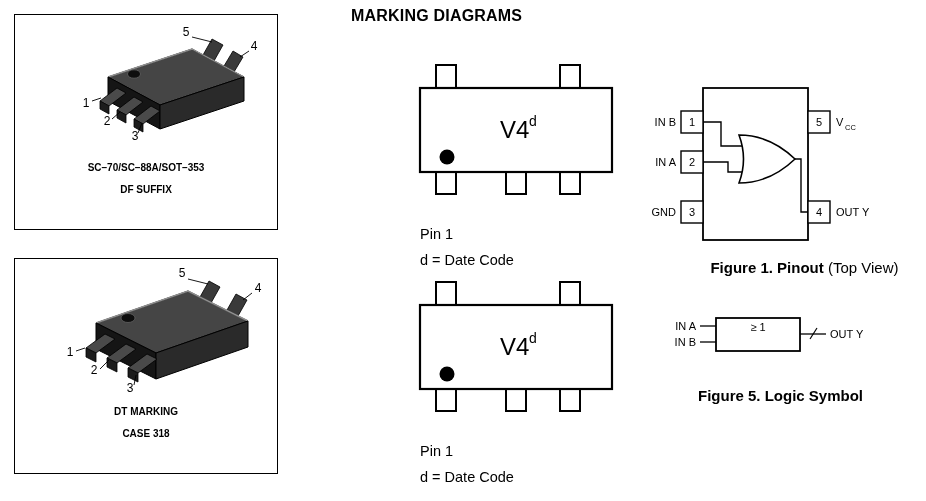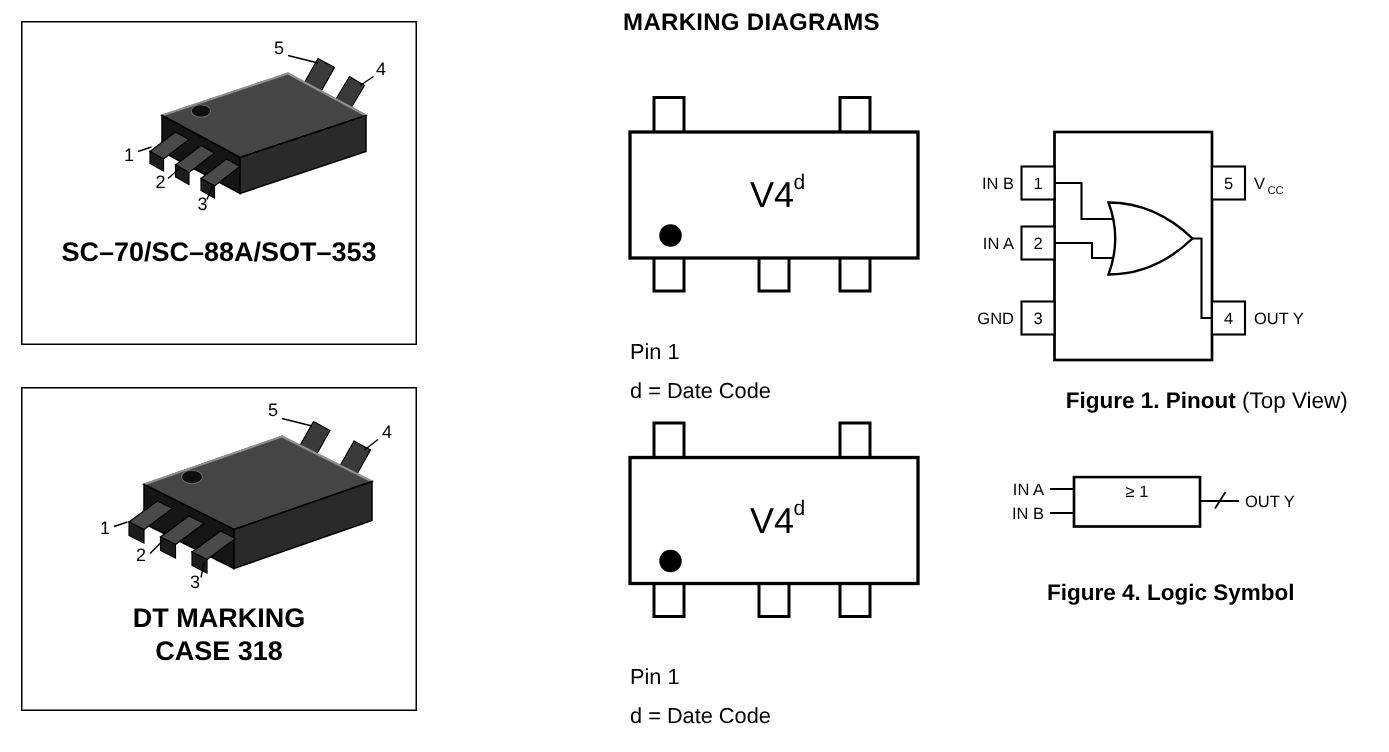--- a/index.html
+++ b/index.html
@@ -3,32 +3,32 @@
 <meta charset="utf-8">
 <style>
   * { margin:0; padding:0; box-sizing:border-box; }
   html,body { background:#ffffff; }
   body {
     width:926px; height:501px; position:relative; overflow:hidden;
     font-family:"Liberation Sans", sans-serif; color:#000;
   }
   .main-title {
     position:absolute; left:351px; top:7px; width:300px;
-    text-align:center; font-weight:bold; font-size:16px; letter-spacing:.2px;
+    font-weight:bold; font-size:16px; letter-spacing:.2px;
   }
   .pkg-box {
     position:absolute; left:14px; width:264px; height:216px;
     border:1.6px solid #000; background:#fff;
   }
   .pkg-box.first  { top:14px; }
   .pkg-box.second { top:258px; }
   .pkg-svg { position:absolute; left:1px; top:2px; }
   .pkg-caption {
     position:absolute; left:0; right:0; top:142px;
-    text-align:center; font-weight:bold; font-size:18px; line-height:22px;
+    text-align:center; font-weight:bold; font-size:10px; line-height:22px;
   }
   .pin-num text { font-size:12px; text-anchor:middle; fill:#000; }
   svg text { font-family:"Liberation Sans", sans-serif; fill:#000; }
 
   .mark-diag { position:absolute; left:410px; width:212px; }
   .mark-diag.md1 { top:62px; }
   .mark-diag.md2 { top:279px; }
   .mark-labels { margin-top:21px; padding-left:10px; font-size:14.5px; line-height:26px; }
 
   .fig1-svg { position:absolute; left:648px; top:86px; }
@@ -79,20 +79,21 @@
       <g class="pin-num">
         <text x="70" y="90">1</text>
         <text x="91" y="108">2</text>
         <text x="119" y="123">3</text>
         <text x="238" y="33">4</text>
         <text x="170" y="19">5</text>
       </g>
     </svg>
     <div class="pkg-caption">
       <div>SC–70/SC–88A/SOT–353</div>
+      <div>DF SUFFIX</div>
     </div>
   </div>
 
   <div class="pkg-box second">
     <svg class="pkg-svg" width="260" height="140" viewBox="0 0 260 140">
       <g fill="#3a3a3a" stroke="#000" stroke-width="0.8">
         <polygon points="184,36 193,20 204,26 195,42"></polygon>
         <polygon points="211,49 220,33 231,39 222,55"></polygon>
       </g>
       <polygon points="80,62 172,30 232,60 140,92" fill="#454545" stroke="#000" stroke-width="1"></polygon>
@@ -210,15 +211,15 @@
     <rect x="68" y="1" width="84" height="33" fill="#fff" stroke="#000" stroke-width="1.8"></rect>
     <line x1="152" y1="17" x2="178" y2="17" stroke="#000" stroke-width="1.3"></line>
     <line x1="162" y1="22" x2="169" y2="11" stroke="#000" stroke-width="1.2"></line>
     <g font-size="11">
       <text x="48" y="13" text-anchor="end">IN A</text>
       <text x="48" y="29" text-anchor="end">IN B</text>
       <text x="110" y="14" text-anchor="middle">≥ 1</text>
       <text x="182" y="21">OUT Y</text>
     </g>
   </svg>
-  <div class="fig2-caption">Figure 4. Logic Symbol</div>
+  <div class="fig2-caption">Figure 5. Logic Symbol</div>
 
 </div>
 
 </body></html>

